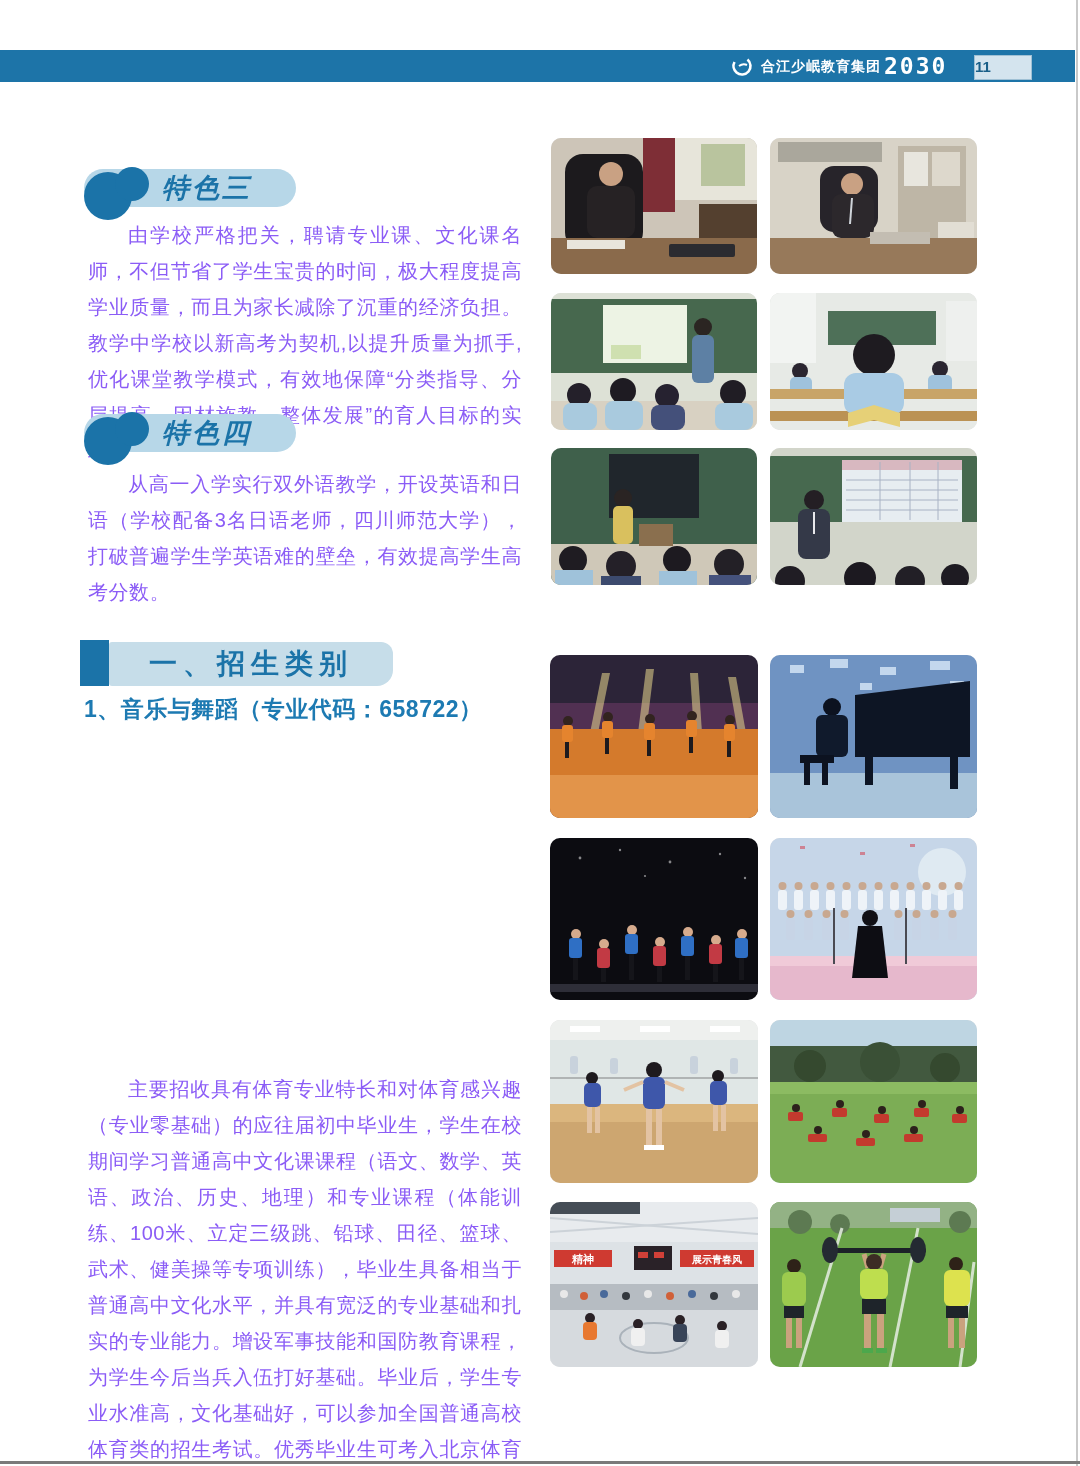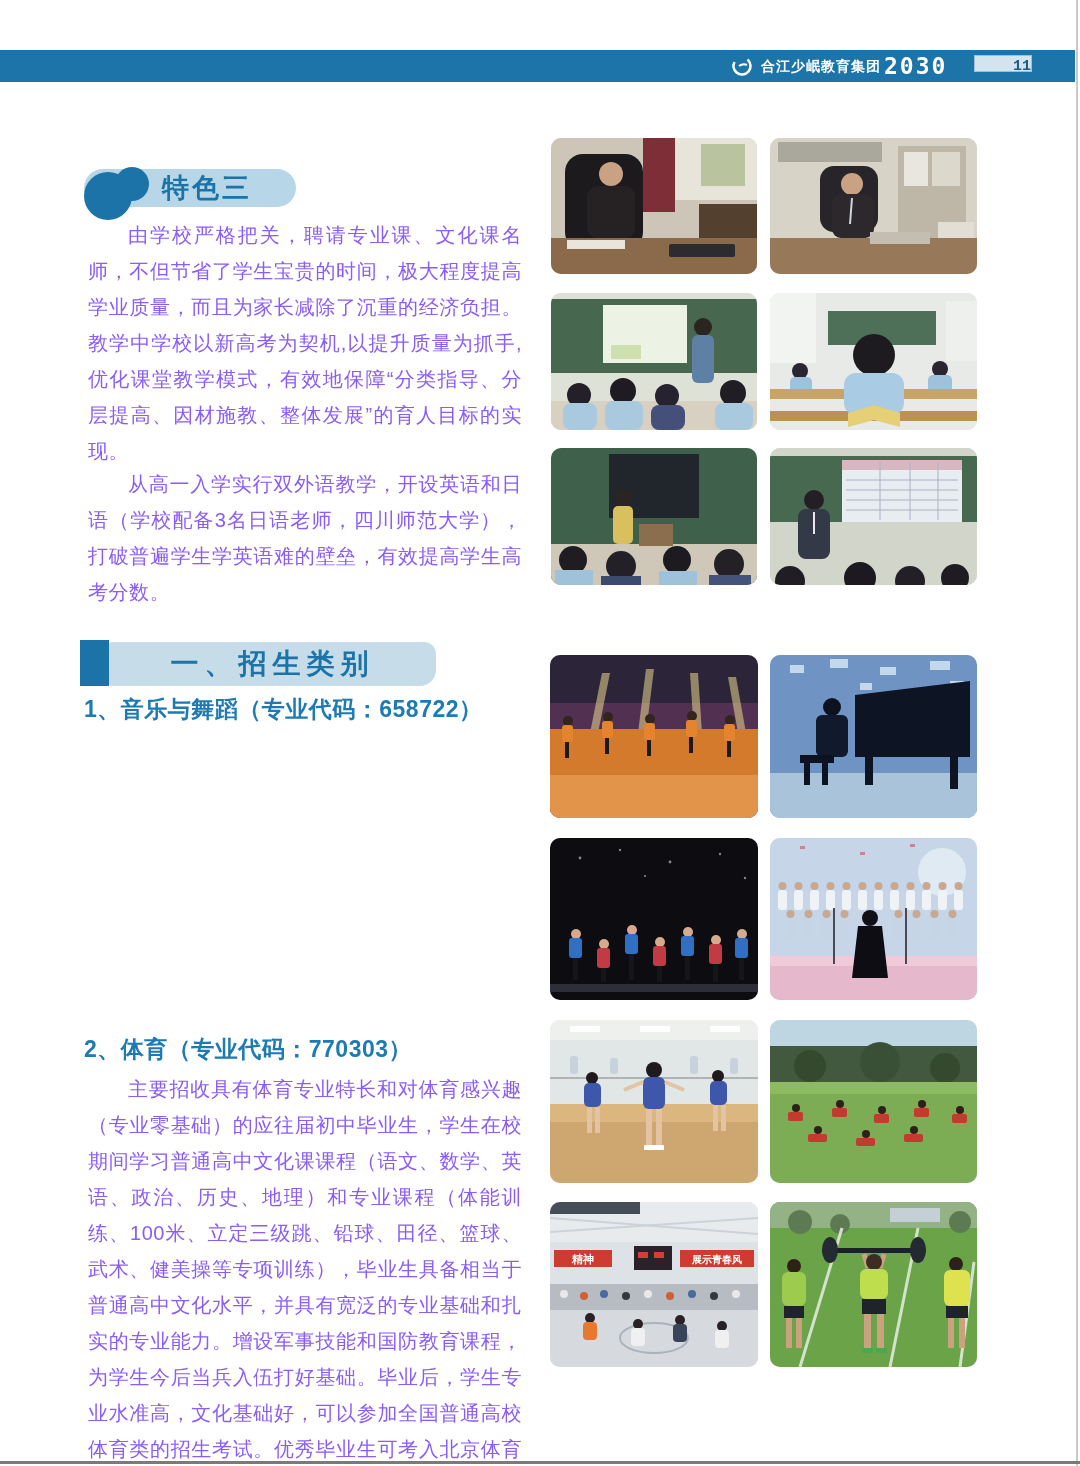--- a/index.html
+++ b/index.html
@@ -12,36 +12,36 @@
   .edge-bottom { position:absolute; left:0; right:0; bottom:2px; height:3px; background:#7a7a7a; }
 
   
   .topbar { position:absolute; left:0; top:50px; width:1075px; height:32px; background:#1d74a8; }
   .topbar .logo { position:absolute; left:730px; top:4px; width:24px; height:24px; }
   .topbar .brand { position:absolute; left:761px; top:0; height:44px; line-height:32px;
                    color:#ffffff; font-weight:bold; font-size:14px; letter-spacing:1px; }
   .topbar .year { position:absolute; left:884px; top:0; height:32px; line-height:32px;
                   color:#ffffff; font-weight:bold; font-size:23px; letter-spacing:2px;
                   font-family:"DejaVu Sans Mono",monospace; }
-  .topbar .pagebox { position:absolute; left:974px; top:5px; width:58px; height:17px;
-                     background:#d4e4ee; border:1px solid #9fc0d4; text-align:right;
-                     line-height:21px; color:#1a5f88; font-weight:bold; font-size:15px;font-family:Liberation Mono, monospace; }
+  .topbar .pagebox { position:absolute; left:974px; top:5px; width:58px; height:25px;
+                     background:#d4e4ee; border:1px solid #9fc0d4; text-align:left;
+                     line-height:21px; color:#1a5f88; font-weight:bold; font-size:15px; }
 
   
   .badge { position:absolute; width:212px; height:38px; background:#b7d7e8; border-radius:20px; }
   .badge .label { display:block; height:38px; line-height:38px; text-align:center; padding-left:34px;
-                  color:#1b73a8; font-weight:bold; font-size:27px; letter-spacing:3px; }
+                  color:#1b73a8; font-weight:bold; font-size:27px; letter-spacing:3px;font-style:italic; }
   .badge .blob { position:absolute; left:-3px; top:-6px; width:74px; height:58px; }
   .badge1 { left:84px; top:169px; }
   .badge2 { left:84px; top:414px; }
 
   
   .sec-header { position:absolute; left:80px; top:640px; width:322px; height:46px; }
   .sec-header .block { position:absolute; left:0; top:0; width:29px; height:46px; background:#1b73a8; }
-  .sec-header .banner { position:absolute; left:29px; top:2px; width:327px; height:44px;
+  .sec-header .banner { position:absolute; left:29px; top:2px; width:284px; height:44px;
                         background:#c6dde9; border-radius:3px 12px 16px 3px; }
   .sec-header .title { display:block; height:44px; line-height:44px; text-align:center;
                        color:#1b73a8; font-weight:bold; font-size:28px; letter-spacing:6px; }
 
   
   .t-body { position:absolute; left:88px; width:434px; font-size:20px; line-height:36px;
             color:#8b5cf6; text-align:justify; letter-spacing:0.55px; text-indent:2em; }
   .feat3-text { top:217px; }
   .feat4-text { top:466px; }
   .cat-heading { position:absolute; left:84px; width:430px; color:#1d7ab2; font-weight:bold;
@@ -88,32 +88,38 @@
 
   <div class="badge badge1">
     <svg class="blob" viewBox="0 0 74 58">
       <circle cx="27" cy="33" r="24" fill="#1b73a8"></circle>
       <circle cx="51" cy="21" r="17" fill="#1b73a8"></circle>
     </svg>
     <span class="label">特色三</span>
   </div>
   <p class="t-body feat3-text">由学校严格把关，聘请专业课、文化课名师，不但节省了学生宝贵的时间，极大程度提高学业质量，而且为家长减除了沉重的经济负担。教学中学校以新高考为契机,以提升质量为抓手,优化课堂教学模式，有效地保障“分类指导、分层提高、因材施教、整体发展”的育人目标的实现。</p>
 
+  <div class="badge badge2">
+    <svg class="blob" viewBox="0 0 74 58">
+      <circle cx="27" cy="33" r="24" fill="#1b73a8"></circle>
+      <circle cx="51" cy="21" r="17" fill="#1b73a8"></circle>
+    </svg>
+    <span class="label">特色四</span>
+  </div>
   <p class="t-body feat4-text">从高一入学实行双外语教学，开设英语和日语（学校配备3名日语老师，四川师范大学），打破普遍学生学英语难的壁垒，有效提高学生高考分数。</p>
 
   <div class="sec-header">
     <div class="block"></div>
     <div class="banner">
       <span class="title">一、招生类别</span>
     </div>
   </div>
 
   <h3 class="cat-heading cat1-heading">1、音乐与舞蹈（专业代码：658722）</h3>
 
-  <h3 class="cat-heading cat2-heading">2、体育（专业代码：770303）</h3>
   <p class="t-body cat2-body">主要招收具有体育专业特长和对体育感兴趣（专业零基础）的应往届初中毕业生，学生在校期间学习普通高中文化课课程（语文、数学、英语、政治、历史、地理）和专业课程（体能训练、100米、立定三级跳、铅球、田径、篮球、武术、健美操等专项训练），毕业生具备相当于普通高中文化水平，并具有宽泛的专业基础和扎实的专业能力。增设军事技能和国防教育课程，为学生今后当兵入伍打好基础。毕业后，学生专业水准高，文化基础好，可以参加全国普通高校体育类的招生考试。优秀毕业生可考入北京体育大学、上海体育大学、成都体育学院、西华大学、成都大学、四川师范大学、西华师范大学等高校深造。</p>
 
   <div class="photo p1">
     <svg viewBox="0 0 206 136" preserveAspectRatio="none">
       <rect width="206" height="136" fill="#cdc5b8"></rect>
       <rect x="118" y="0" width="88" height="62" fill="#e7e5da"></rect>
       <rect x="150" y="6" width="44" height="42" fill="#b9c49e"></rect>
       <rect x="92" y="0" width="32" height="74" fill="#7e2e36"></rect>
       <rect x="14" y="16" width="78" height="96" rx="18" fill="#1c1a1d"></rect>
       <circle cx="60" cy="36" r="12" fill="#c9a183"></circle>

